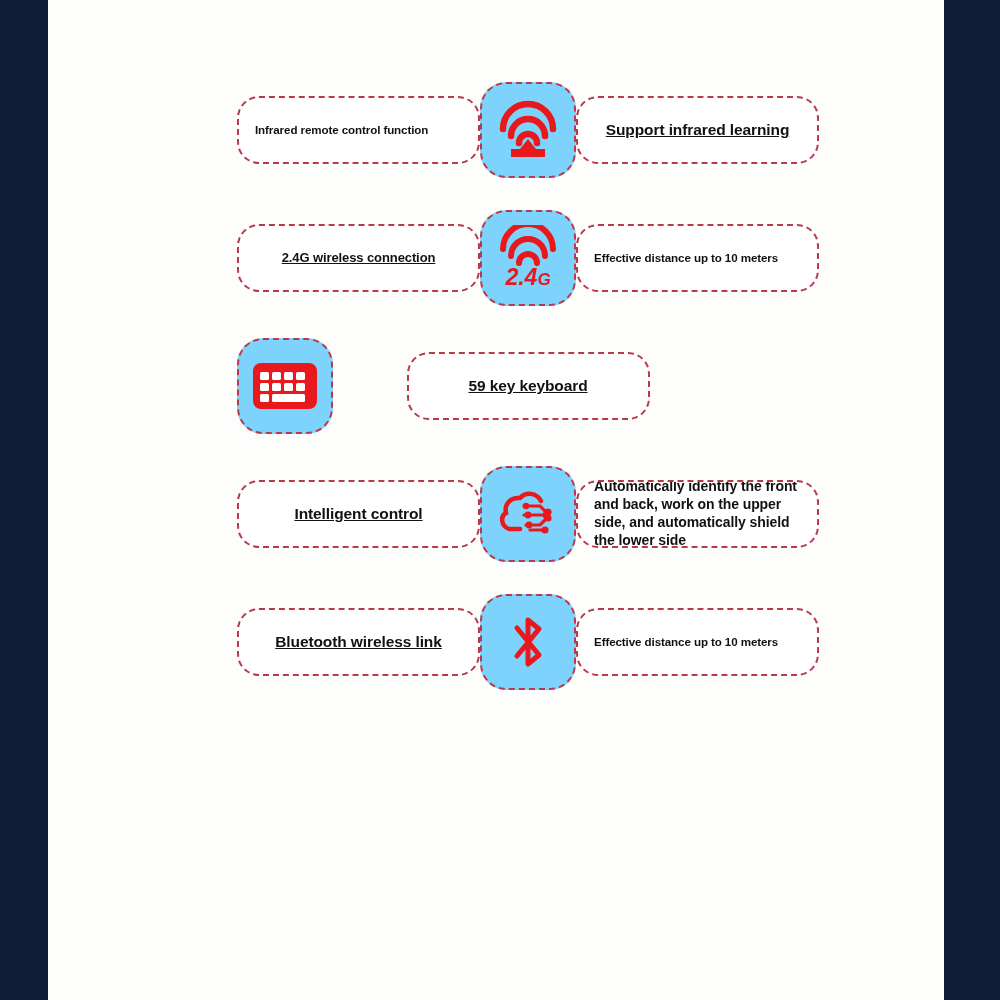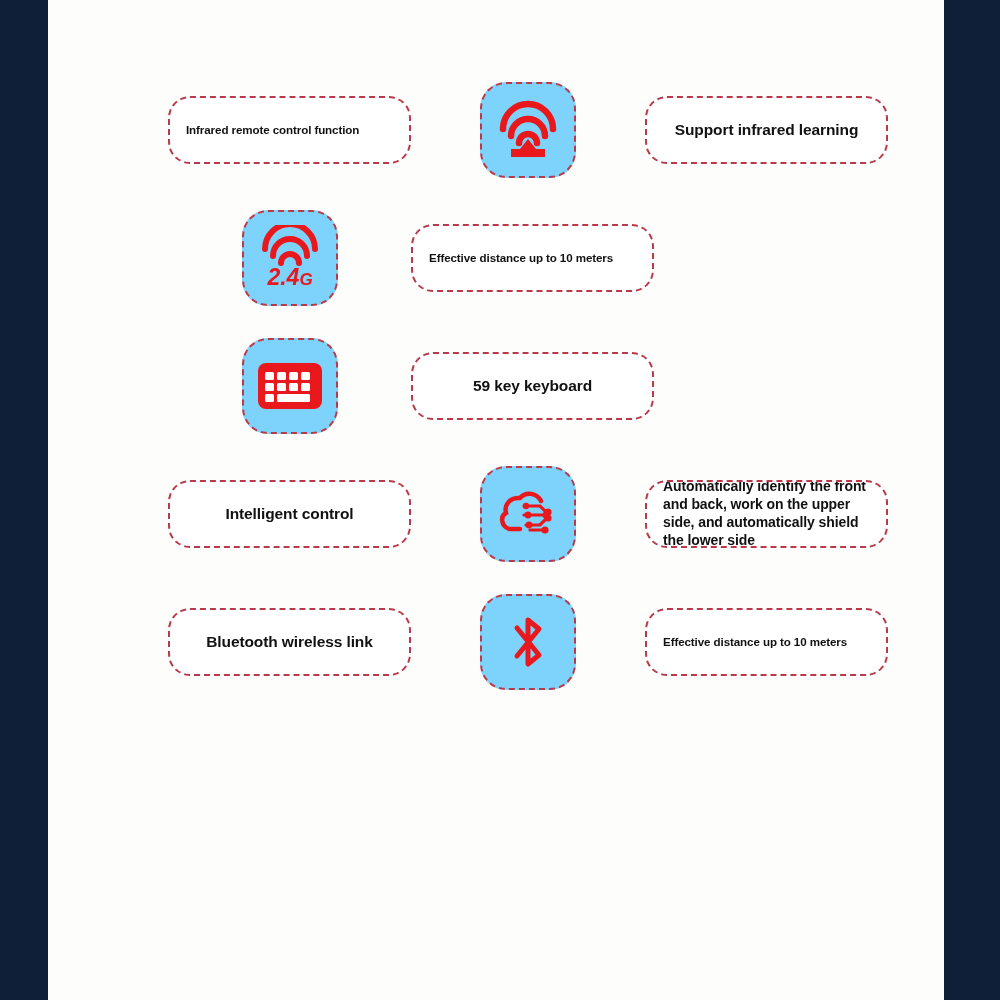--- a/index.html
+++ b/index.html
@@ -33,20 +33,21 @@
   }
 
   .grid {
     position:absolute;
     left:120px;          
     top:82px;
     width:720px;
     display:flex;
     flex-direction:column;
     row-gap:40px;
+    align-items:center;
   }
 
   .row {
     display:grid;
     grid-template-columns:243px 1fr 243px;
     align-items:center;
     column-gap:0;
     height:88px;
   }
 
@@ -69,21 +70,21 @@
     font-weight:bold;
     line-height:1.28;
     letter-spacing:-0.1px;
   }
   .sz-lg  { font-size:15.5px; }
   .sz-md  { font-size:13px;  }
   .sz-sm  { font-size:11.6px; }
   .sz-xs  { font-size:14px; }
 
   .ctr { justify-content:center; text-align:center; }
-  .ctr .pill-text { text-align:center; }
+  .ctr .pill-text { text-align:center;text-decoration:underline; }
 
   
   .tile-wrap { display:flex; justify-content:center; align-items:center; }
   .tile {
     width:96px; height:96px;
     border:2.5px dashed #b8394a;
     border-radius:26px;
     background:#7dd3fc;
     display:flex; align-items:center; justify-content:center;
   }
@@ -115,20 +116,23 @@
     </svg>
               </span>
       </div>
     </div>
 
     <div class="pill right ctr">
       <span class="pill-text sz-lg">Support infrared learning</span>
     </div>
   </div>
         <div class="row">
+    <div class="pill left ctr">
+      <span class="pill-text sz-md">2.4G wireless connection</span>
+    </div>
 
     <div class="tile-wrap">
       <div class="tile">
         <span>
     <svg width="66" height="66" viewBox="0 0 66 66">
       <path d="M 8 24 A 25 25 0 0 1 58 24" fill="none" stroke="#e8181c" stroke-width="6" stroke-linecap="round"></path>
                   <path d="M 16 31 A 17 17 0 0 1 50 31" fill="none" stroke="#e8181c" stroke-width="6" stroke-linecap="round"></path>
                   <path d="M 24 38 A 9 9 0 0 1 42 38" fill="none" stroke="#e8181c" stroke-width="6" stroke-linecap="round"></path>
       <text x="33" y="60" fill="#e8181c" font-family="Liberation Sans, sans-serif" font-size="23" font-weight="bold" font-style="italic" text-anchor="middle">2.4<tspan font-size="17">G</tspan></text>
     </svg>

